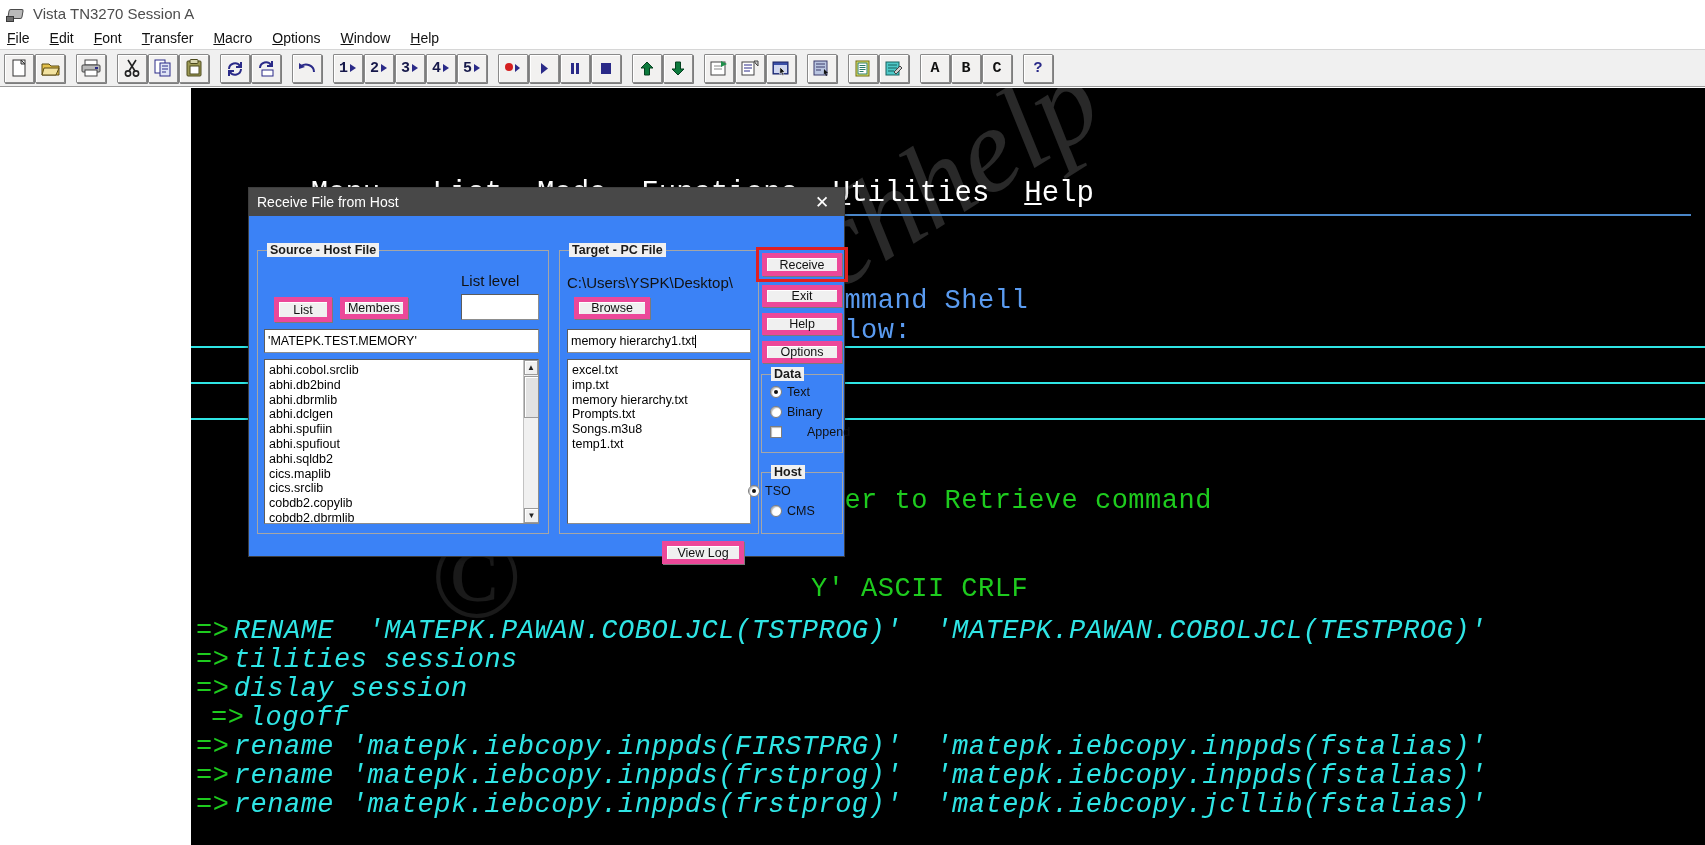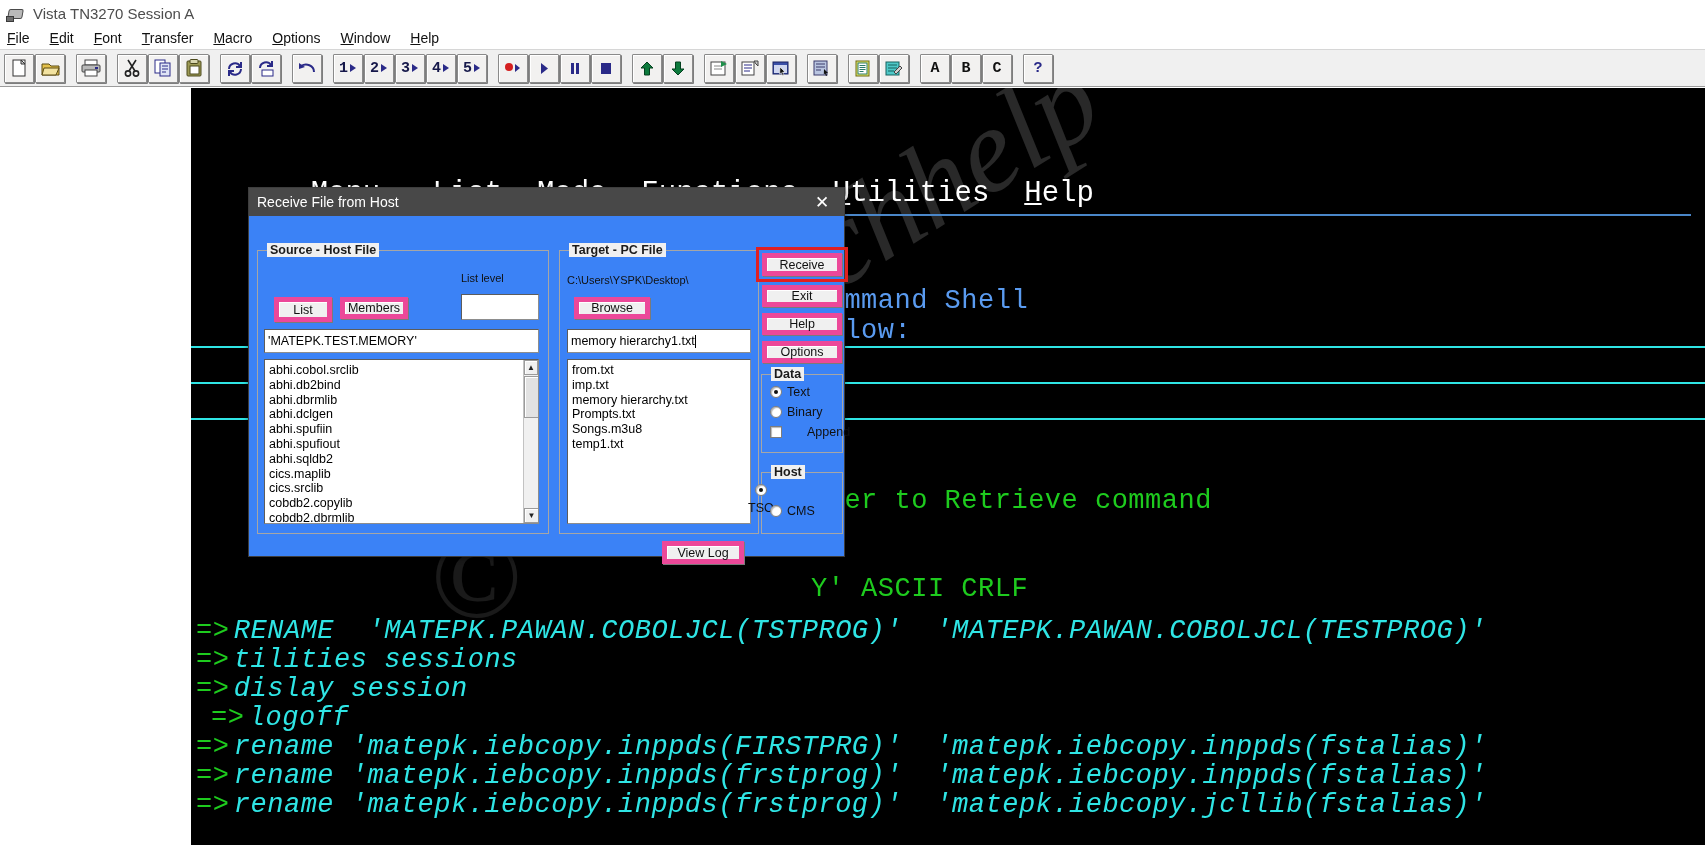--- a/index.html
+++ b/index.html
@@ -128,21 +128,21 @@
   }
   .wlist{
     position:absolute; background:#ffffff;
     border:1px solid #8d8d8d; border-top-color:#5c5c5c; border-left-color:#5c5c5c;
     overflow:hidden;
   }
   .wlist .li{
     font-size:12.5px; color:#000; line-height:14.8px;
     padding-left:4px; white-space:nowrap;
   }
-  .slabel{ position:absolute; font-size:11px; color:#111; }
+  .slabel{ position:absolute; font-size:15px; color:#111; }
 
   
   .vsb{
     position:absolute; width:15px; background:#f0f0f0;
     border-left:1px solid #c2c2c2;
   }
   .vsb .arw{
     height:15px; background:#f0f0f0; border:1px solid #9b9b9b;
     box-shadow: inset 1px 1px 0 #ffffff;
     display:flex; align-items:center; justify-content:center;
@@ -523,21 +523,21 @@
 
     <div class="wbtn" style="left:325px; top:81px; width:76px; height:22px;">Browse</div>
 
     <div class="wtext" style="left:318px; top:113px; width:184px; height:24px;">
       <span>memory hierarchy1.txt</span>
         <span class="cursor-bar"></span>
     </div>
 
     <div class="wlist" style="left:318px; top:143px; width:184px; height:165px;">
       <div style="padding-top:3px;">
-        <div class="li">from.txt</div>
+        <div class="li">excel.txt</div>
         <div class="li">imp.txt</div>
         <div class="li">memory hierarchy.txt</div>
         <div class="li">Prompts.txt</div>
         <div class="li">Songs.m3u8</div>
         <div class="li">temp1.txt</div>
       </div>
     </div>
 
     <div class="wbtn" style="left:513px; top:37px; width:80px; height:23px;">Receive</div>
     <div id="receive-highlight" style="left:507px; top:31px; width:92px; height:35px;"></div>
@@ -558,21 +558,21 @@
       <span>Binary</span>
     </div>
     <div class="radio" style="left:521px; top:209px;gap:25px;">
       <span class="cbx"></span>
       <span>Append</span>
     </div>
 
     <div class="gbox" style="left:512px; top:256px; width:82px; height:62px;">
       <span class="glabel">Host</span>
     </div>
-    <div class="radio" style="left:499px; top:268px;flex-direction:column;">
+    <div class="radio" style="left:499px; top:268px;">
       <span class="rdot on"></span>
       <span>TSO</span>
     </div>
     <div class="radio" style="left:521px; top:288px;">
       <span class="rdot"></span>
       <span>CMS</span>
     </div>
 
     <div class="wbtn" style="left:413px; top:325px; width:82px; height:23px;">View Log</div>
 

